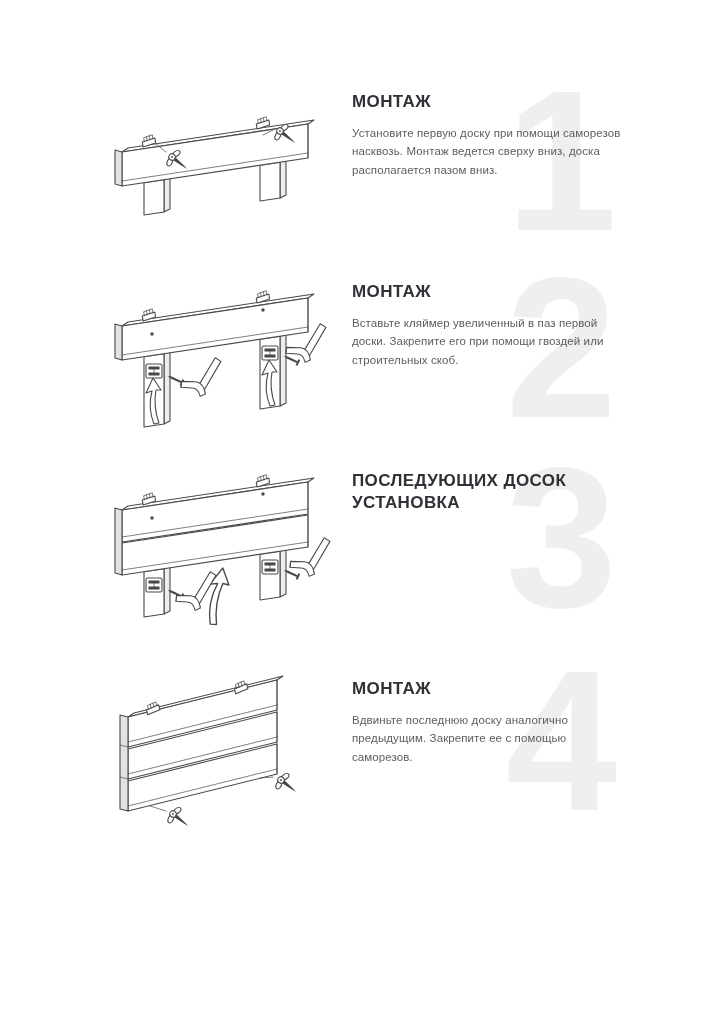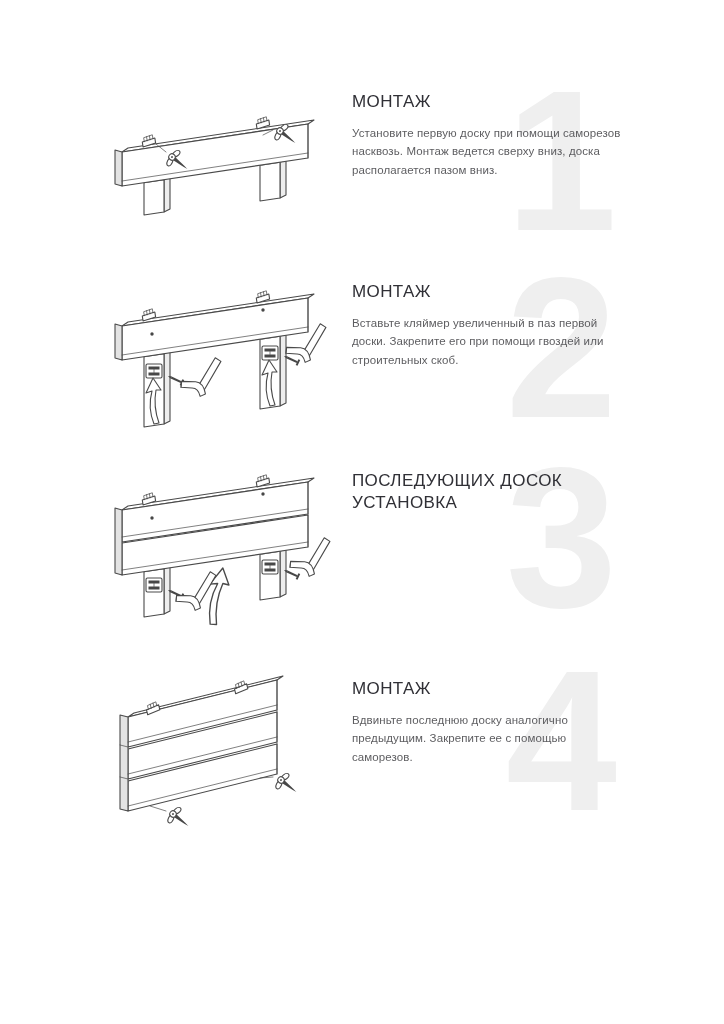--- a/index.html
+++ b/index.html
@@ -11,21 +11,21 @@
   .watermark{
     position:absolute;right:111px;font-size:200px;line-height:200px;font-weight:bold;
     color:#efefef;z-index:0;letter-spacing:-4px;
   }
   .n1{top:61px}.n2{top:248px}.n3{top:438px}.n4{top:641px}
   .illus{position:absolute;left:100px;z-index:1;}
   .i1{top:86px}.i2{top:276px}.i3{top:466px}.i4{top:666px}
   .textcol{position:absolute;left:352px;width:276px;z-index:2;}
   .t1{top:91px}.t2{top:281px}.t3{top:470px}.t4{top:678px}
   .heading{
-    font-size:17px;line-height:1.28;font-weight:normal;color:#303036;
+    font-size:17px;line-height:1.28;font-weight:bold;color:#303036;
     letter-spacing:.4px;text-transform:uppercase;margin:0 0 11px 0;
   }
   .heading span{display:block;}
   .body-text{
     font-size:11.5px;line-height:1.62;color:#5d5d60;margin:0;letter-spacing:.1px;
   }
   svg{overflow:visible}
   .defs-holder{position:absolute;width:0;height:0;overflow:hidden;}
   .ln{stroke:#4a4a4a;stroke-width:1.1;fill:#ffffff;stroke-linejoin:round;stroke-linecap:round;}
   .ln-thin{stroke:#4a4a4a;stroke-width:.7;fill:none;stroke-linecap:round;}

